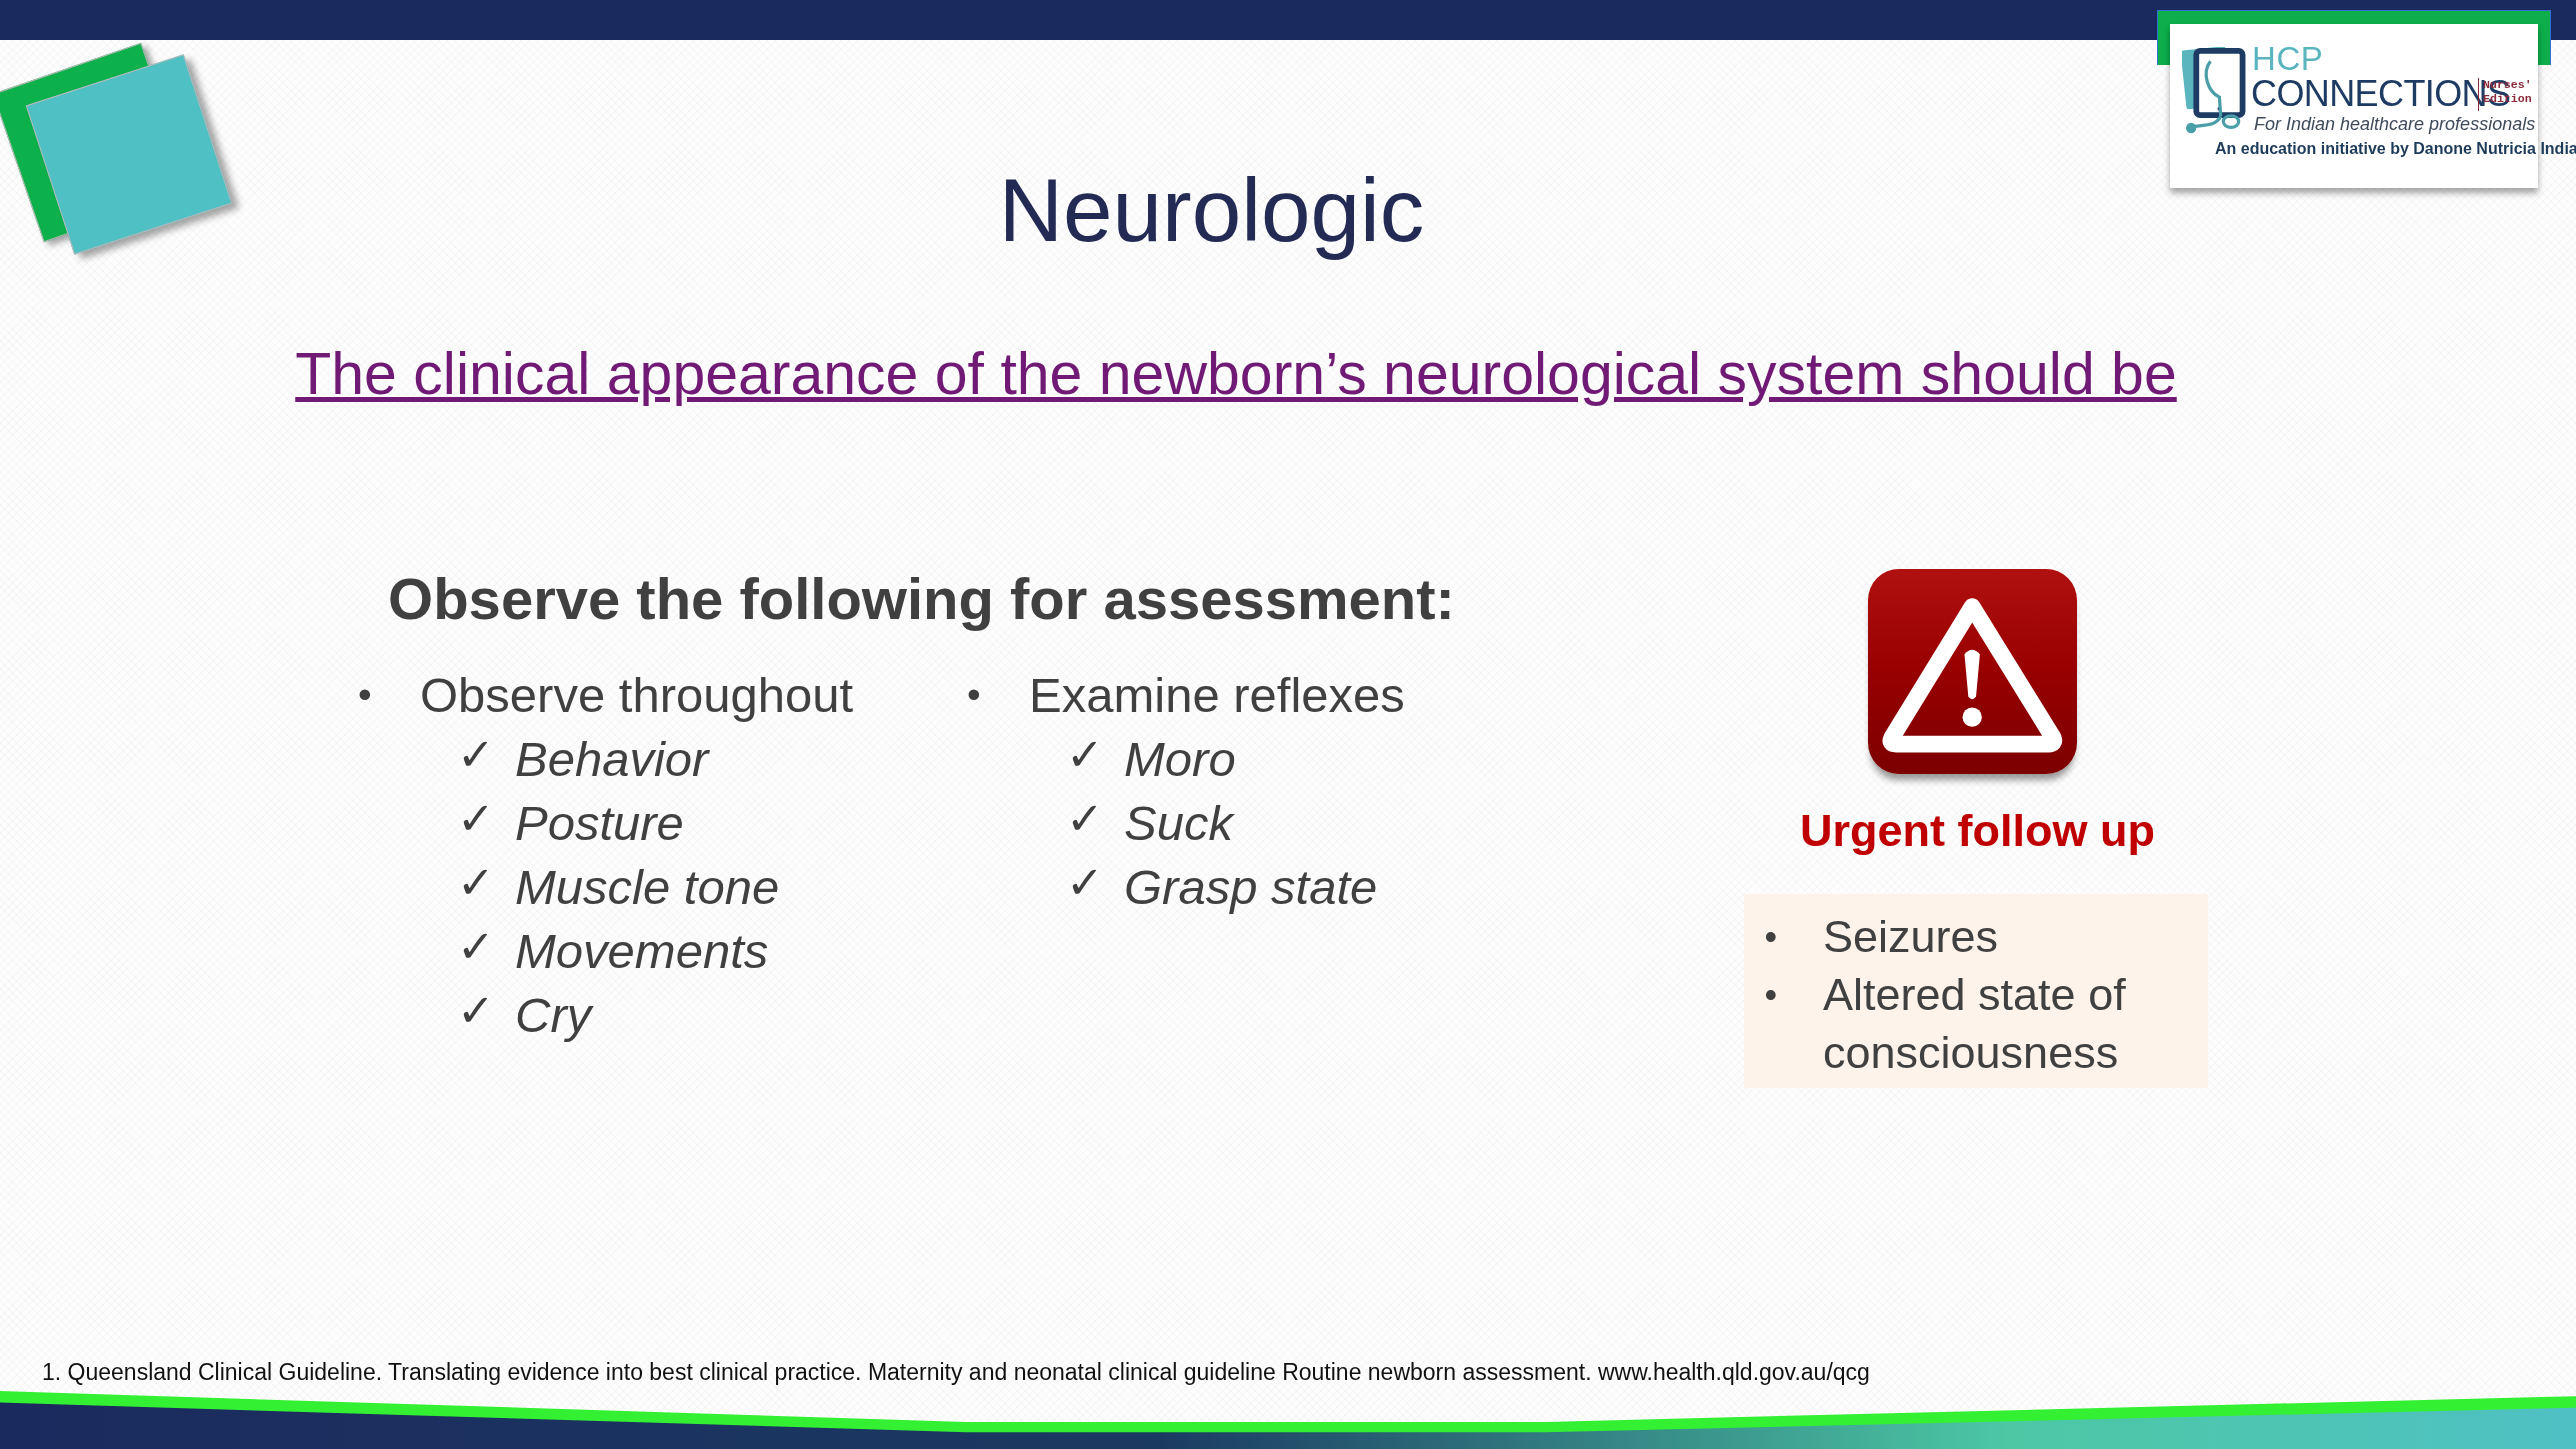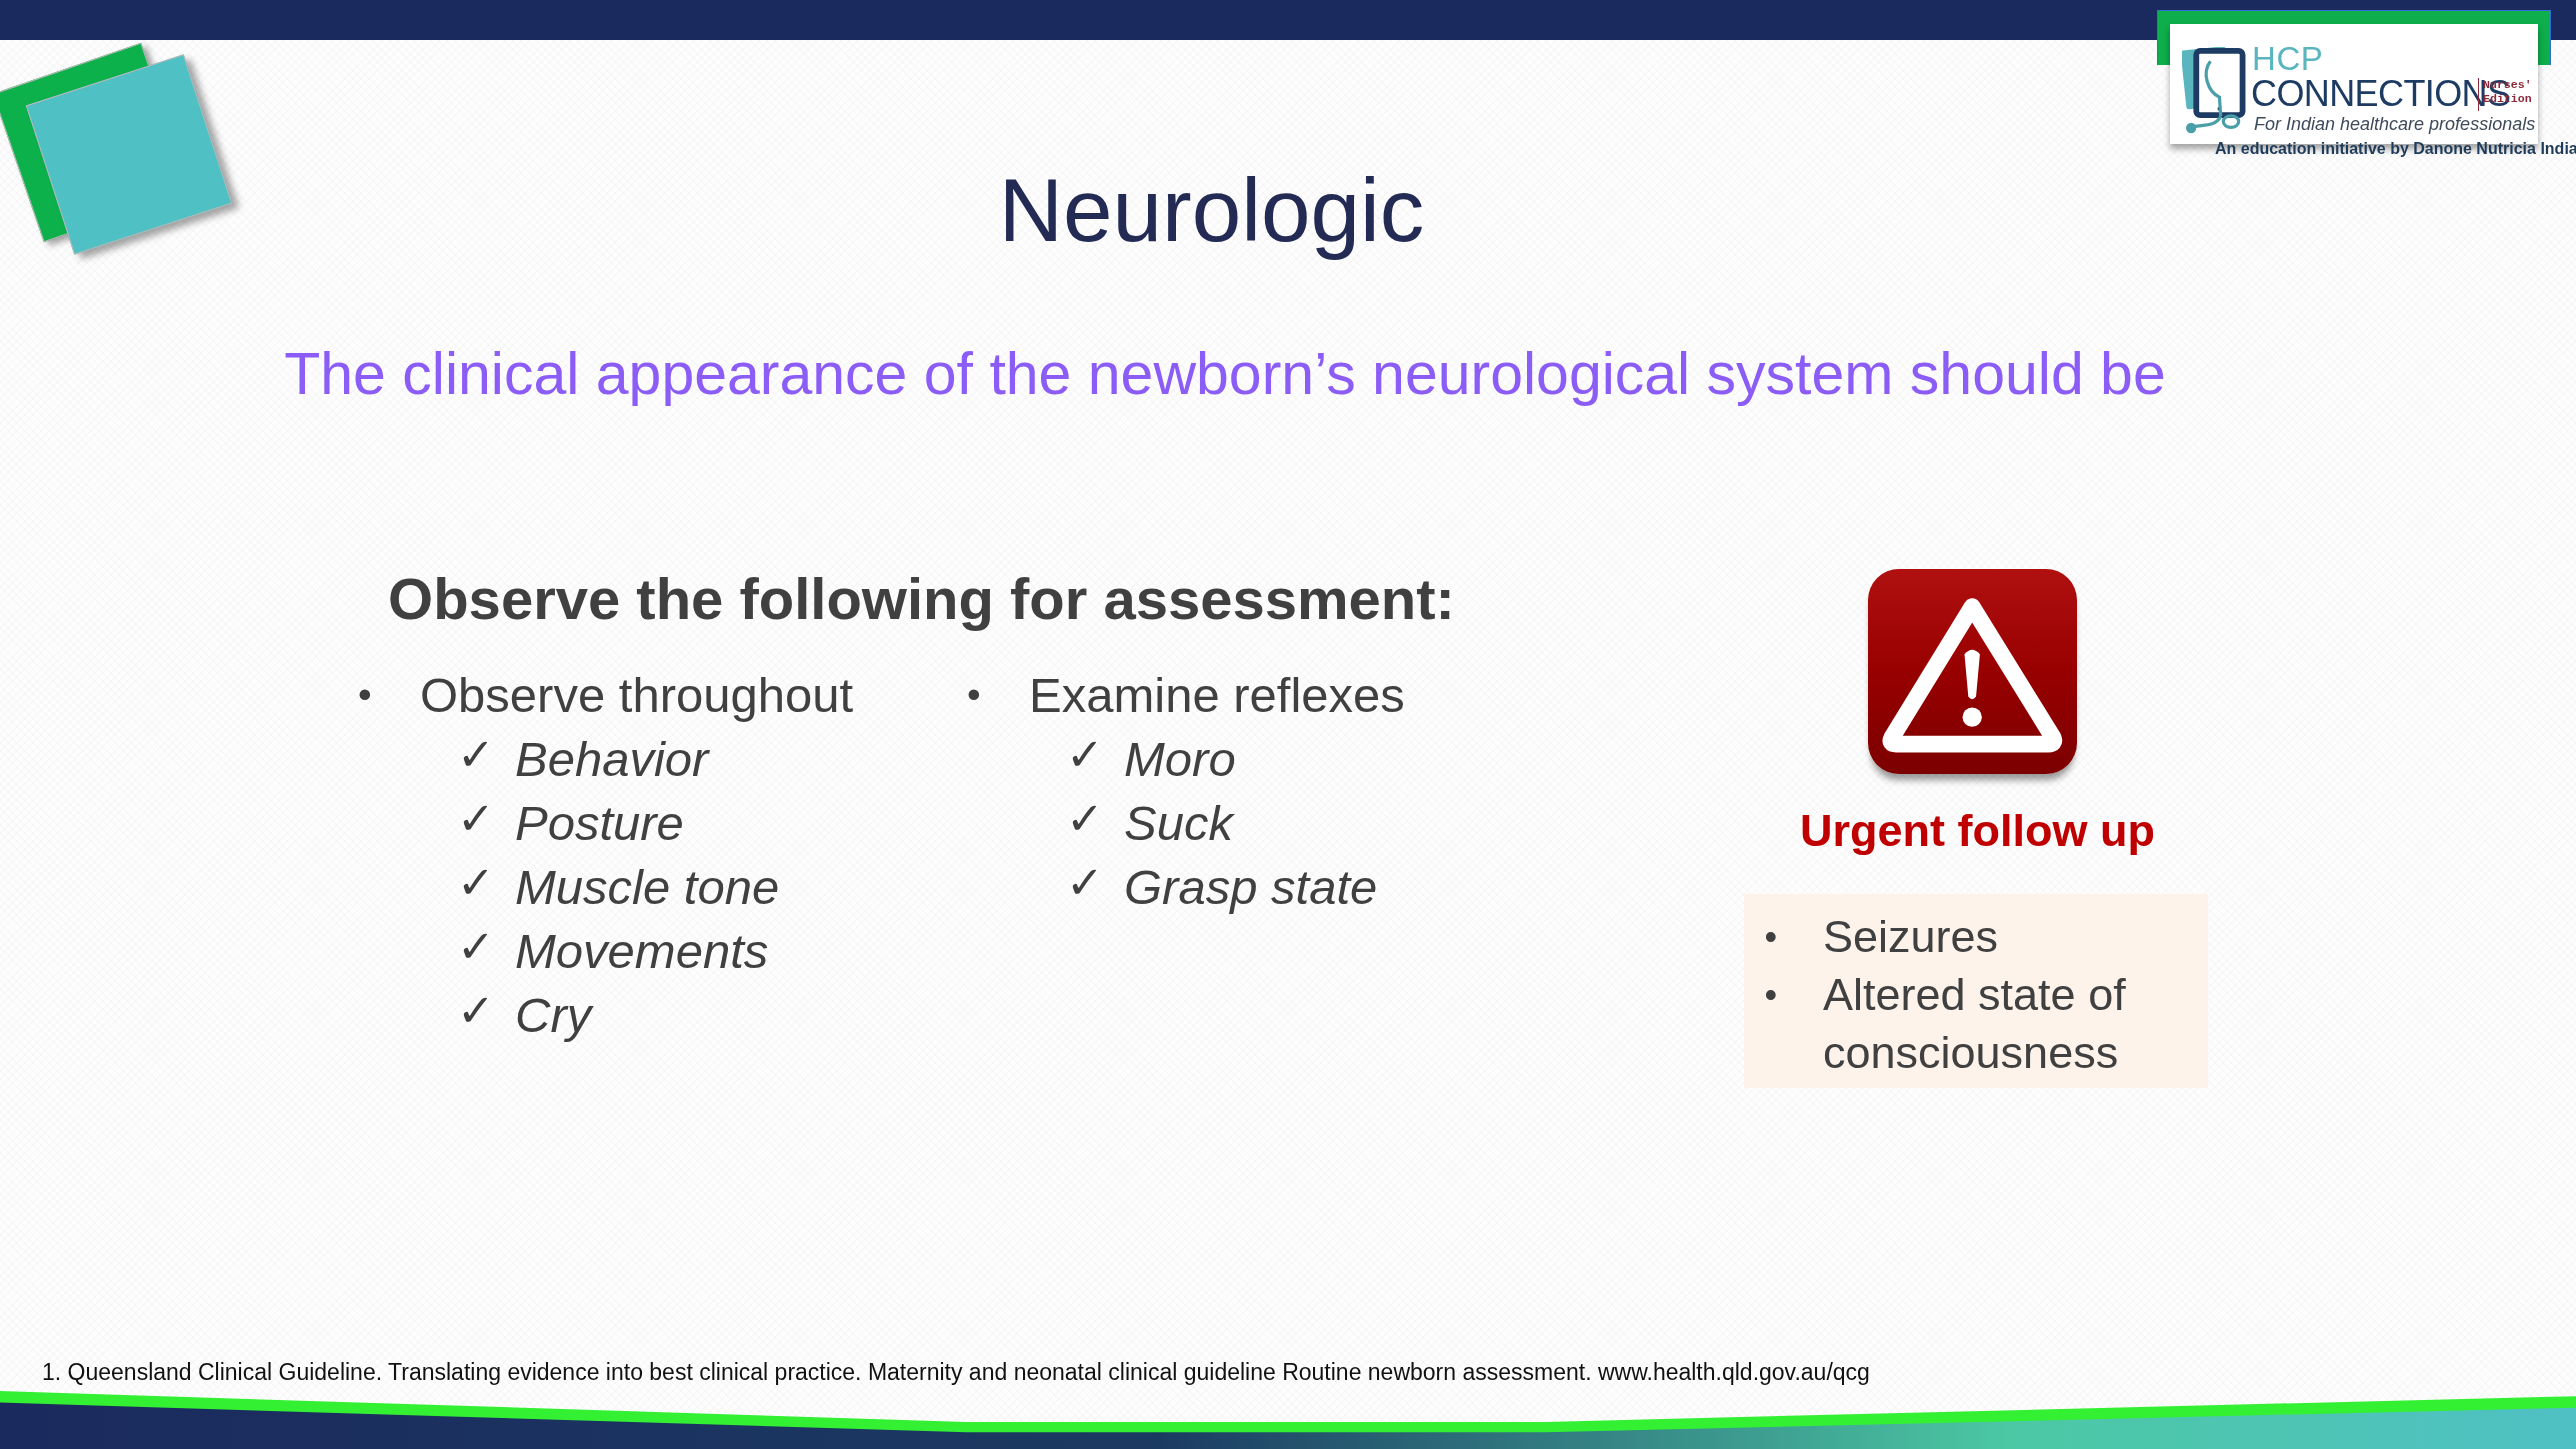--- a/index.html
+++ b/index.html
@@ -24,33 +24,33 @@
   .deco-teal {
     left: 46px; top: 76px; width: 164px; height: 155px;
     background: #4FC0C4; border: 1.3px solid #b8b8b8;
     transform: rotate(-18deg); transform-origin: center;
     box-shadow: 5.2px 6.4px 7.7px rgba(0,0,0,0.35);
   }
 
   .logo-wrap { position: absolute; left: 2157px; top: 9.7px; width: 394px; height: 185px; }
   .logo-stripe { position: absolute; left: 0; top: 0; width: 100%; height: 55px; background: #0DAE4B; border: 1.9px solid #2e6fcf; border-bottom: none; box-sizing: border-box; }
   .logo-card {
-    position: absolute; left: 13px; top: 14px; width: 368px; height: 120px; background: #fff;
+    position: absolute; left: 13px; top: 14px; width: 368px; height: 164px; background: #fff;
     box-shadow: 0 5.2px 6.4px rgba(0,0,0,0.35);
   }
   .logo-icon { position: absolute; left: 11.6px; top: 23px; width: 71px; height: 90px; }
   .logo-hcp { position: absolute; left: 82px; top: 18px; font-size: 33px; color: #5ab5bf; line-height: 1; letter-spacing: 0.6px; }
   .logo-conn { position: absolute; left: 81px; top: 52px; font-size: 36px; color: #1e3c63; line-height: 1; letter-spacing: -0.6px; }
   .logo-sep { position: absolute; left: 308px; top: 54px; width: 1.3px; height: 33px; background: #8a2a3a; }
   .logo-edition { position: absolute; left: 313px; top: 54px; font-size: 11.6px; color: #8a2a3a; font-weight: bold; line-height: 1.25; font-family: Liberation Mono, monospace; }
   .logo-tag { position: absolute; left: 84px; top: 90px; font-size: 18px; font-style: italic; color: #3f4a5a; white-space: nowrap; text-align: right; }
   .logo-initiative { position: absolute; left: 13px; top: 116px; font-size: 16px; font-weight: bold; color: #1e3c5a; white-space: nowrap; margin-left: 32px; }
 
   .title { position: absolute; left: 17px; width: 2389px; top: 166px; text-align: center; font-size: 89px; color: #232B55; line-height: 1; }
-  .subtitle { position: absolute; left: 227px; width: 1996px; top: 336px; text-align: center; font-size: 59px; line-height: 77px; color: #8b5cf6; }
+  .subtitle { position: absolute; left: 238px; width: 1996px; top: 336px; text-align: center; font-size: 59px; line-height: 77px; color: #701a75; text-decoration: underline; }
   .subtitle sup { font-size: 39px; vertical-align: 24.5px; line-height: 0; }
 
   .assess-heading { position: absolute; left: 361px; width: 1121px; top: 570px; text-align: center; font-size: 58px; font-weight: bold; color: #404040; line-height: 1; }
 
   .col { position: absolute; }
   .col-left { left: 358px; top: 663px; }
   .col-right { left: 967px; top: 663px; }
   .bullet-row { position: relative; height: 64px; font-size: 49px; line-height: 64px; white-space: nowrap; }
   .bullet-dot { position: absolute; left: 0; top: 0; font-size: 39px; }
   .bullet-text { position: absolute; left: 62px; top: 0; }

